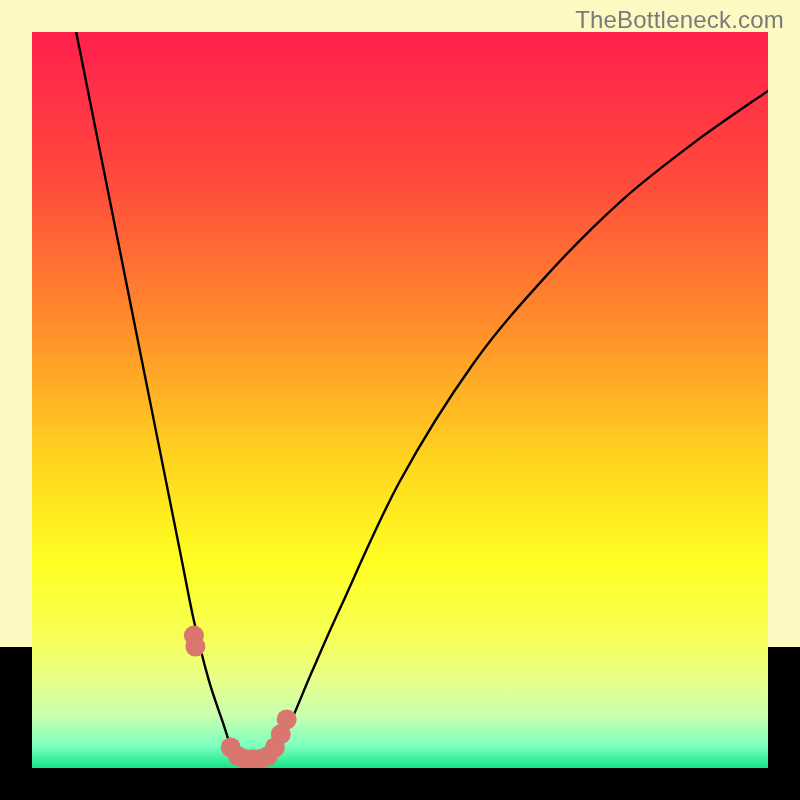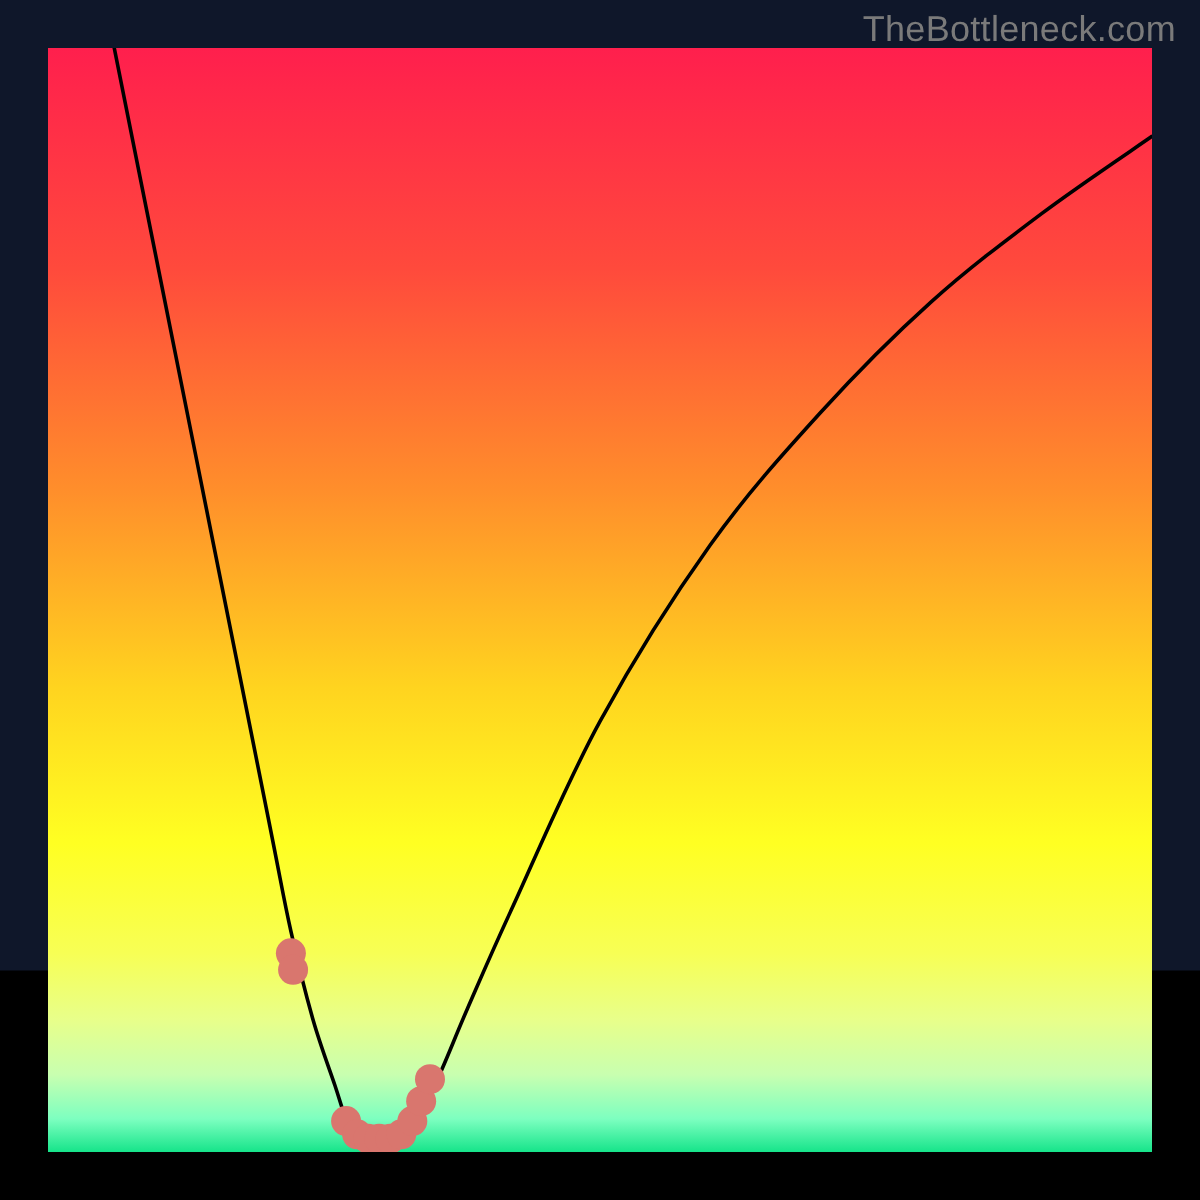--- a/index.html
+++ b/index.html
@@ -8,21 +8,21 @@
     width: 800px;
     height: 800px;
     background: #000;
     position: relative;
     font-family: Arial, Helvetica, sans-serif;
   }
   .outer {
     width: 800px;
     height: 647px;
     position: relative;
-    background: #0f172a;
+    background: #fef9c3;
   }
   .watermark {
     position: absolute;
     top: 6px;
     right: 16px;
     color: #7a7a7a;
     font-size: 24px;
     font-weight: 400;
     letter-spacing: 0.2px;
     z-index: 50;

